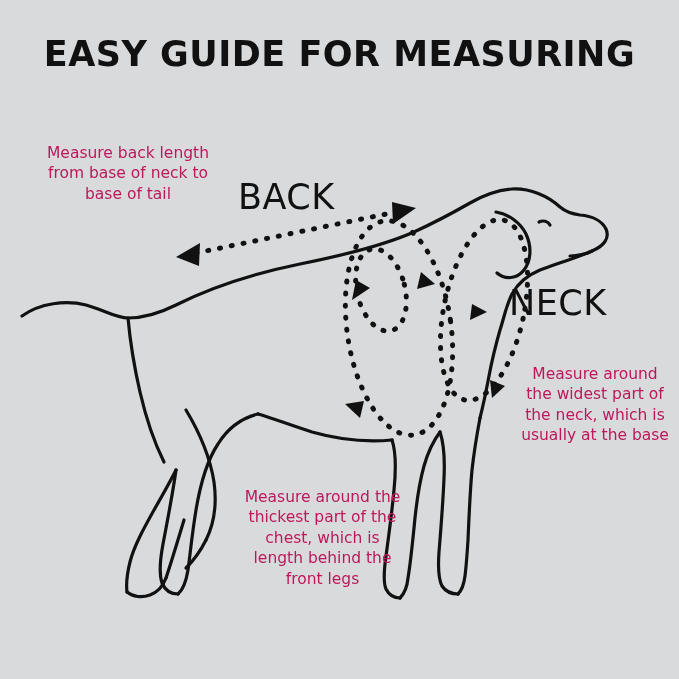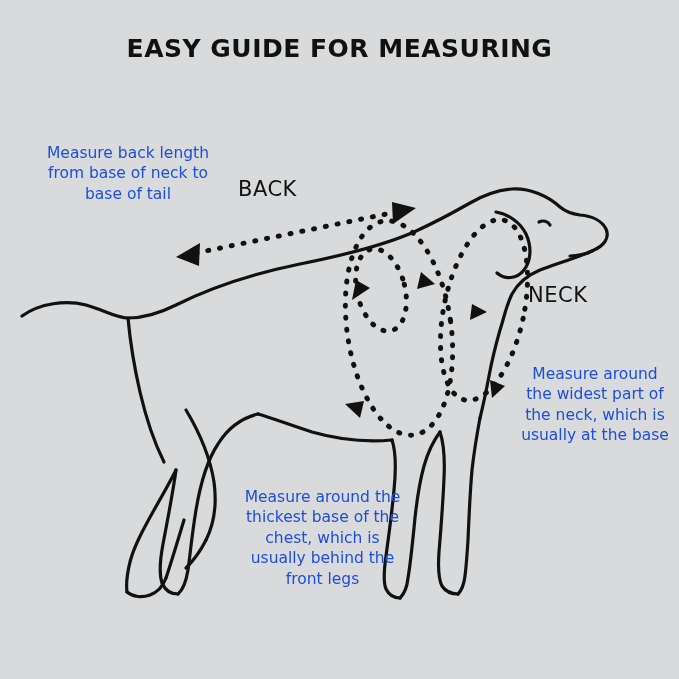--- a/index.html
+++ b/index.html
@@ -19,45 +19,45 @@
     width: 679px;
     height: 679px;
     background: #d9dadb;
   }
   #title {
     position: absolute;
     top: 34px;
     left: 0;
     width: 679px;
     text-align: center;
-    font-size: 25px;
+    font-size: 35px;
     font-weight: 700;
     letter-spacing: 0.5px;
     color: #111;
     font-family: "DejaVu Sans", sans-serif;
   }
   .note {
     position: absolute;
     font-size: 15.5px;
     line-height: 1.32;
-    color: #1d4ed8;
+    color: #be185d;
     font-family: "DejaVu Sans", sans-serif;
     white-space: pre-line;
   }
   .big-label {
     position: absolute;
-    font-size: 21px;
+    font-size: 35px;
     color: #111;
     letter-spacing: 0.5px;
     font-family: "DejaVu Sans", sans-serif;
   }
   #note-back  { top: 143px; left: 28px;  width: 200px; text-align: center; }
   #label-back { top: 177px; left: 238px; }
   #label-chest{ top: 333px; left: 275px; }
-  #label-neck { top: 283px; left: 528px; }
+  #label-neck { top: 283px; left: 509px; }
   #note-neck  { top: 364px; left: 520px; width: 150px; text-align: center; }
   #note-chest { top: 487px; left: 240px; width: 165px; text-align: center; }
   svg.art {
     position: absolute;
     top: 0; left: 0;
     width: 679px;
     height: 679px;
   }
 </style>
 </head>
@@ -161,16 +161,16 @@
       <ellipse cx="484" cy="310" rx="40" ry="92" transform="rotate(12 484 310)" fill="none" stroke="#111" stroke-width="5" stroke-linecap="round" stroke-dasharray="1 11"></ellipse>
       <polygon points="470,320 487,312 472,304" fill="#111"></polygon>
       <polygon points="492,398 505,386 490,380" fill="#111"></polygon>
     </g>
   </svg>
 
   <div class="big-label" id="label-back">BACK</div>
   <div class="big-label" id="label-neck">NECK</div>
 
   <div class="note" id="note-back">Measure back length from base of neck to base of tail</div>
-  <div class="note" id="note-chest">Measure around the thickest base of the chest, which is usually behind the front legs</div>
+  <div class="note" id="note-chest">Measure around the thickest part of the chest, which is length behind the front legs</div>
   <div class="note" id="note-neck">Measure around the widest part of the neck, which is usually at the base</div>
 
 </div>
 
 </body></html>

